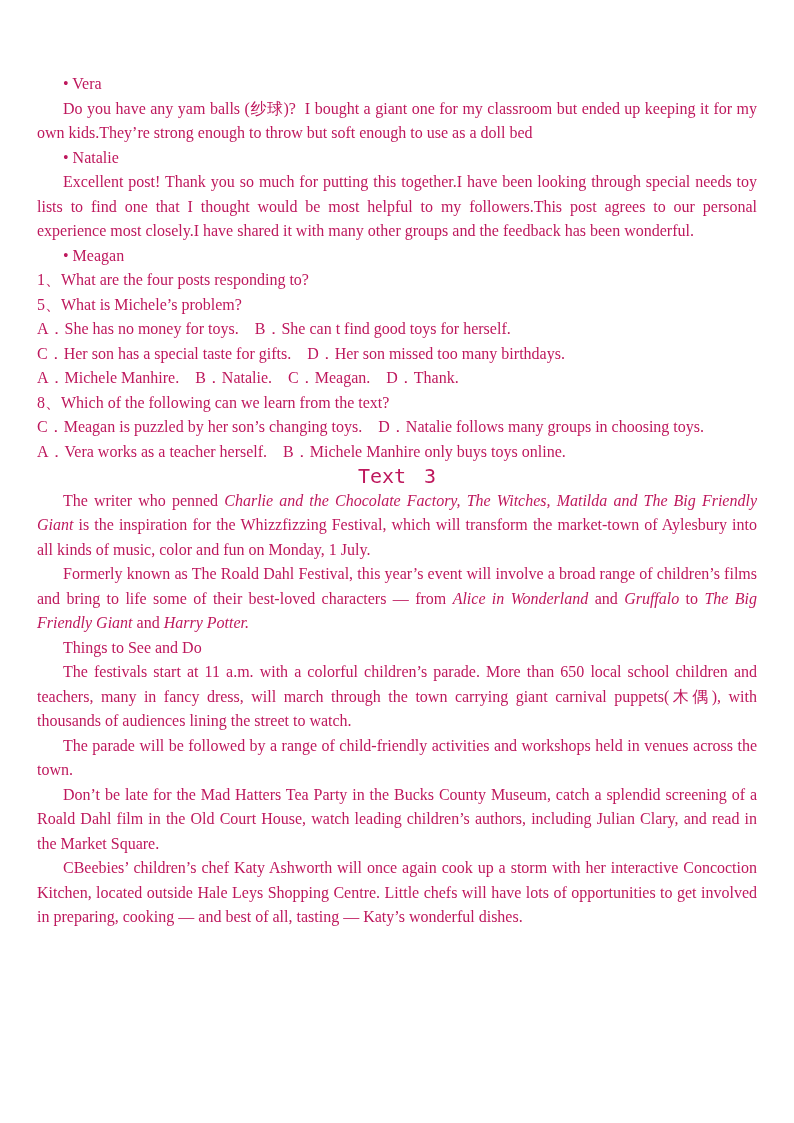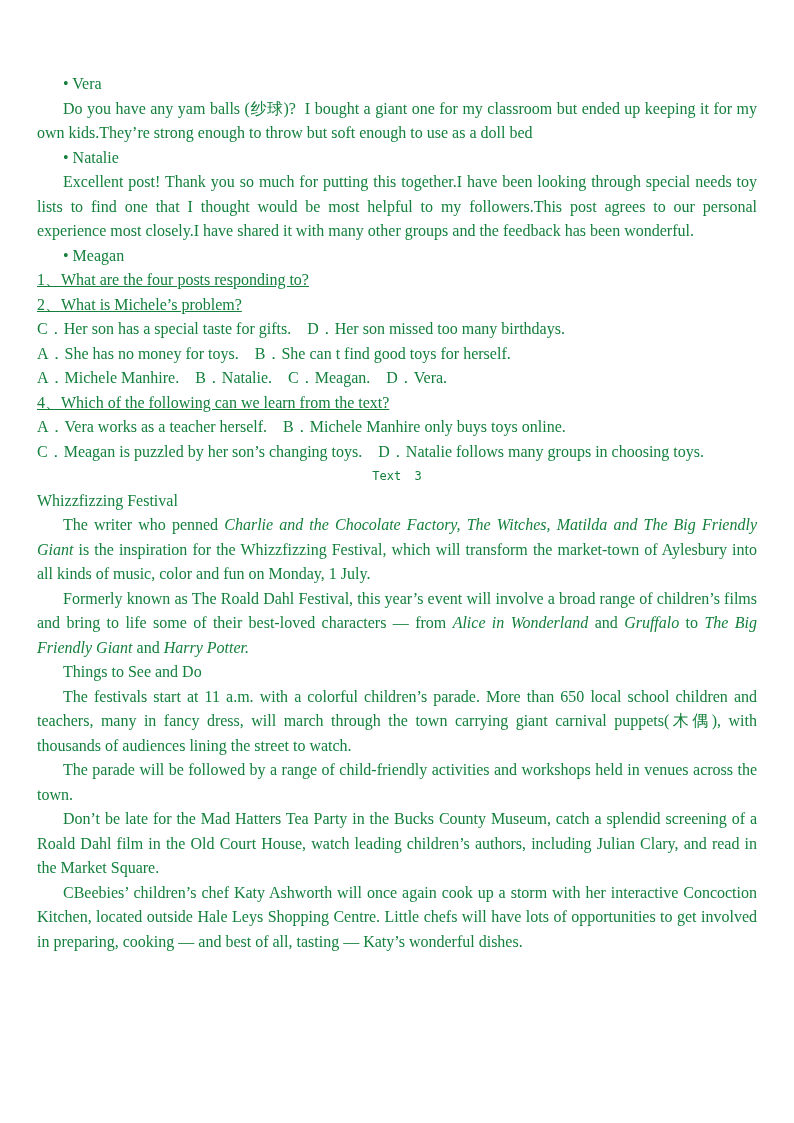--- a/index.html
+++ b/index.html
@@ -7,21 +7,21 @@
     padding: 0;
     background: #ffffff;
   }
   .page {
     position: relative;
     width: 794px;
     height: 1123px;
     box-sizing: border-box;
     padding: 72px 37px 24px 37px;
     background: #ffffff;
-    color: #15803d;
+    color: #be185d;
     font-family: "Liberation Serif", "DejaVu Serif", serif;
     font-size: 16px;
     line-height: 24.5px;
     overflow: hidden;
   }
   .doc-body p {
     margin: 0;
     padding: 0;
   }
   .para {
@@ -29,61 +29,59 @@
     text-indent: 26px;
     white-space: pre-wrap;
   }
   .bullet {
     text-indent: 26px;
     white-space: pre-wrap;
   }
   .question {
     text-indent: 0;
     white-space: pre-wrap;
-    text-decoration: underline;
   }
   .options {
     text-indent: 0;
     white-space: pre-wrap;
   }
   .flush {
     text-indent: 0;
     white-space: pre-wrap;
   }
   .heading {
     text-align: center;
     text-indent: 0;
     font-family: "DejaVu Sans Mono", "Liberation Mono", monospace;
-    font-size: 12px;
+    font-size: 20px;
     word-spacing: 6px;
   }
   .i {
     font-style: italic;
   }
 </style>
 </head>
 <body>
 
 <div class="page">
   <div class="doc-body">
       <p class="bullet"><span>• Vera</span></p>
       <p class="para"><span>Do you have any yam balls (纱球)?  I bought a giant one for my classroom but ended up keeping it for my own kids.They’re strong enough to throw but soft enough to use as a doll bed</span></p>
       <p class="bullet"><span>• Natalie</span></p>
       <p class="para"><span>Excellent post! Thank you so much for putting this together.I have been looking through special needs toy lists to find one that I thought would be most helpful to my followers.This post agrees to our personal experience most closely.I have shared it with many other groups and the feedback has been wonderful.</span></p>
       <p class="bullet"><span>• Meagan</span></p>
       <p class="question"><span>1、What are the four posts responding to?</span></p>
-      <p class="question"><span>2、What is Michele’s problem?</span></p>
+      <p class="question"><span>5、What is Michele’s problem?</span></p>
+      <p class="options"><span>A．She has no money for toys.    B．She can t find good toys for herself.</span></p>
       <p class="options"><span>C．Her son has a special taste for gifts.    D．Her son missed too many birthdays.</span></p>
-      <p class="options"><span>A．She has no money for toys.    B．She can t find good toys for herself.</span></p>
-      <p class="options"><span>A．Michele Manhire.    B．Natalie.    C．Meagan.    D．Vera.</span></p>
-      <p class="question"><span>4、Which of the following can we learn from the text?</span></p>
+      <p class="options"><span>A．Michele Manhire.    B．Natalie.    C．Meagan.    D．Thank.</span></p>
+      <p class="question"><span>8、Which of the following can we learn from the text?</span></p>
+      <p class="options"><span>C．Meagan is puzzled by her son’s changing toys.    D．Natalie follows many groups in choosing toys.</span></p>
       <p class="options"><span>A．Vera works as a teacher herself.    B．Michele Manhire only buys toys online.</span></p>
-      <p class="options"><span>C．Meagan is puzzled by her son’s changing toys.    D．Natalie follows many groups in choosing toys.</span></p>
       <p class="heading"><span>Text 3</span></p>
-      <p class="flush"><span>Whizzfizzing Festival</span></p>
       <p class="para"><span>The writer who penned </span><span class="i">Charlie and the Chocolate Factory, The Witches, Matilda and The Big Friendly Giant</span><span> is the inspiration for the Whizzfizzing Festival, which will transform the market-town of Aylesbury into all kinds of music, color and fun on Monday, 1 July.</span></p>
       <p class="para"><span>Formerly known as The Roald Dahl Festival, this year’s event will involve a broad range of children’s films and bring to life some of their best-loved characters — from </span><span class="i">Alice in Wonderland</span><span> and </span><span class="i">Gruffalo</span><span> to </span><span class="i">The Big Friendly Giant</span><span> and </span><span class="i">Harry Potter.</span></p>
       <p class="para"><span>Things to See and Do</span></p>
       <p class="para"><span>The festivals start at 11 a.m. with a colorful children’s parade. More than 650 local school children and teachers, many in fancy dress, will march through the town carrying giant carnival puppets(木偶), with thousands of audiences lining the street to watch.</span></p>
       <p class="para"><span>The parade will be followed by a range of child-friendly activities and workshops held in venues across the town.</span></p>
       <p class="para"><span>Don’t be late for the Mad Hatters Tea Party in the Bucks County Museum, catch a splendid screening of a Roald Dahl film in the Old Court House, watch leading children’s authors, including Julian Clary, and read in the Market Square.</span></p>
       <p class="para"><span>CBeebies’ children’s chef Katy Ashworth will once again cook up a storm with her interactive Concoction Kitchen, located outside Hale Leys Shopping Centre. Little chefs will have lots of opportunities to get involved in preparing, cooking — and best of all, tasting — Katy’s wonderful dishes.</span></p>
     </div>
 </div>
 

